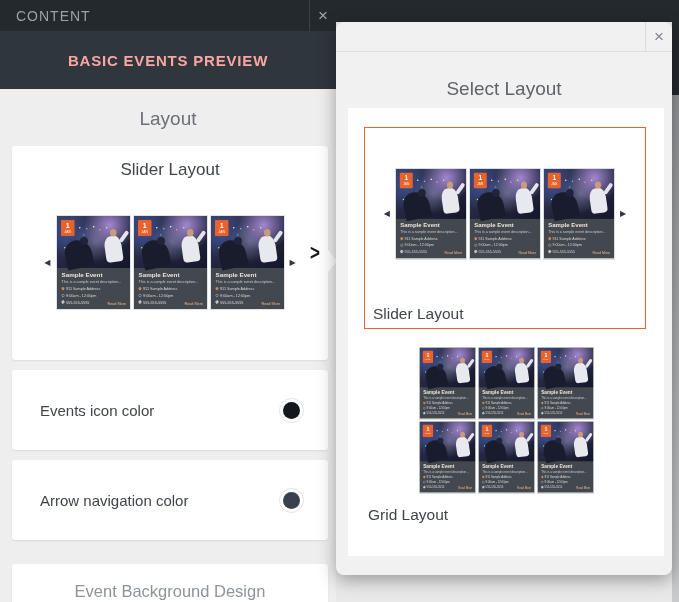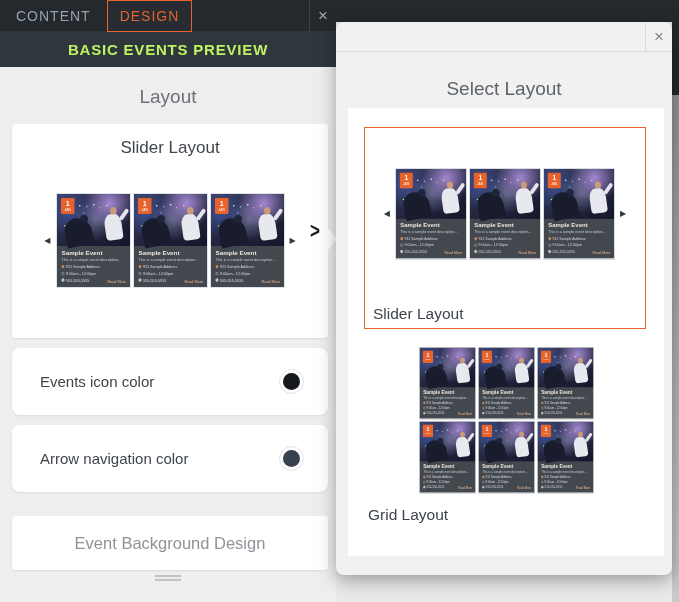--- a/index.html
+++ b/index.html
@@ -15,34 +15,34 @@
 
   
   .left-panel{position:absolute;left:0;top:0;width:336px;height:602px;background:#eeeeee;}
   .tabbar{height:31px;background:#24292e;display:flex;align-items:center;}
   .tab{font-size:14px;letter-spacing:1px;padding:8px 12px;color:#99a2a9;cursor:pointer;}
   .tab.content{margin-left:4px;}
   .tab.design{color:#e8622d;border:1px solid #e8622d;padding:7px 12px;margin-left:4px;background:#262c31;}
   .tab-spacer{flex:1;}
   .tab-close{width:27px;height:31px;border-left:1px solid #3a4147;display:flex;align-items:center;
              justify-content:center;color:#9fa8ae;font-size:17px;cursor:pointer;}
-  .panel-header{height:36px;background:#2f363c;display:flex;align-items:center;justify-content:center;
-                color:#bef264;font-size:15px;font-weight:700;letter-spacing:.8px;}
+  .panel-header{height:58px;background:#2f363c;display:flex;align-items:center;justify-content:center;
+                color:#fca5a5;font-size:15px;font-weight:700;letter-spacing:.8px;}
   .section-label{margin-top:19px;text-align:center;font-size:19px;color:#6b7177;}
   .card{background:#fff;border-radius:3px;box-shadow:0 1px 2px rgba(0,0,0,.08);margin:0 8px 0 12px;width:316px;}
   .slider-card{margin-top:16px;height:214px;position:relative;}
   .slider-card-title{padding-top:14px;text-align:center;font-size:17px;color:#3f454b;}
   .preview-row{position:absolute;top:69px;left:0;right:0;display:flex;align-items:center;justify-content:center;gap:5px;}
   .nav-arrow{font-size:8px;color:#33383e;line-height:1;}
   .slots{display:flex;gap:2px;}
   .open-chevron{position:absolute;right:8px;top:98px;font-weight:800;font-size:17px;line-height:20px;
                 transform:scaleY(1.25);color:#16191d;cursor:pointer;}
   .popover-notch{position:absolute;right:-9px;top:104px;width:0;height:0;
                  border-top:11px solid transparent;border-bottom:11px solid transparent;border-left:9px solid #fff;}
-  .row-card{height:67px;display:flex;align-items:center;margin-top:10px;border-radius:8px;}
+  .row-card{height:80px;display:flex;align-items:center;margin-top:10px;}
   .row-card .row-label{margin-left:28px;font-size:15px;color:#3f454b;}
   .swatch-ring{margin-left:auto;margin-right:24px;width:25px;height:25px;border-radius:50%;
                border:1px solid #e1e4e7;background:#fff;display:flex;align-items:center;justify-content:center;cursor:pointer;}
   .swatch-dot{width:17px;height:17px;border-radius:50%;}
   .bottom-card{margin-top:24px;height:54px;display:flex;align-items:center;justify-content:center;
                font-size:16.5px;color:#8e9399;cursor:pointer;}
   .drag-handle{margin:5px auto 0;width:26px;cursor:pointer;}
   .drag-handle i{display:block;height:2px;background:#c0c3c6;margin-bottom:2px;}
 
   
@@ -103,21 +103,20 @@
 
 <div class="stage">
 
   <div class="bg-top-dark"></div>
   <div class="bg-right-dark"></div>
   <div class="bg-right-gray"></div>
 
   <div class="left-panel">
     <div class="tabbar">
       <div class="tab content">CONTENT</div>
-      <div class="tab design">DESIGN</div>
       <div class="tab-spacer"></div>
       <div class="tab-close">
           <span>×</span>
         </div>
     </div>
 
     <div class="panel-header">BASIC EVENTS PREVIEW</div>
 
     <div class="section-label">Layout</div>
 

